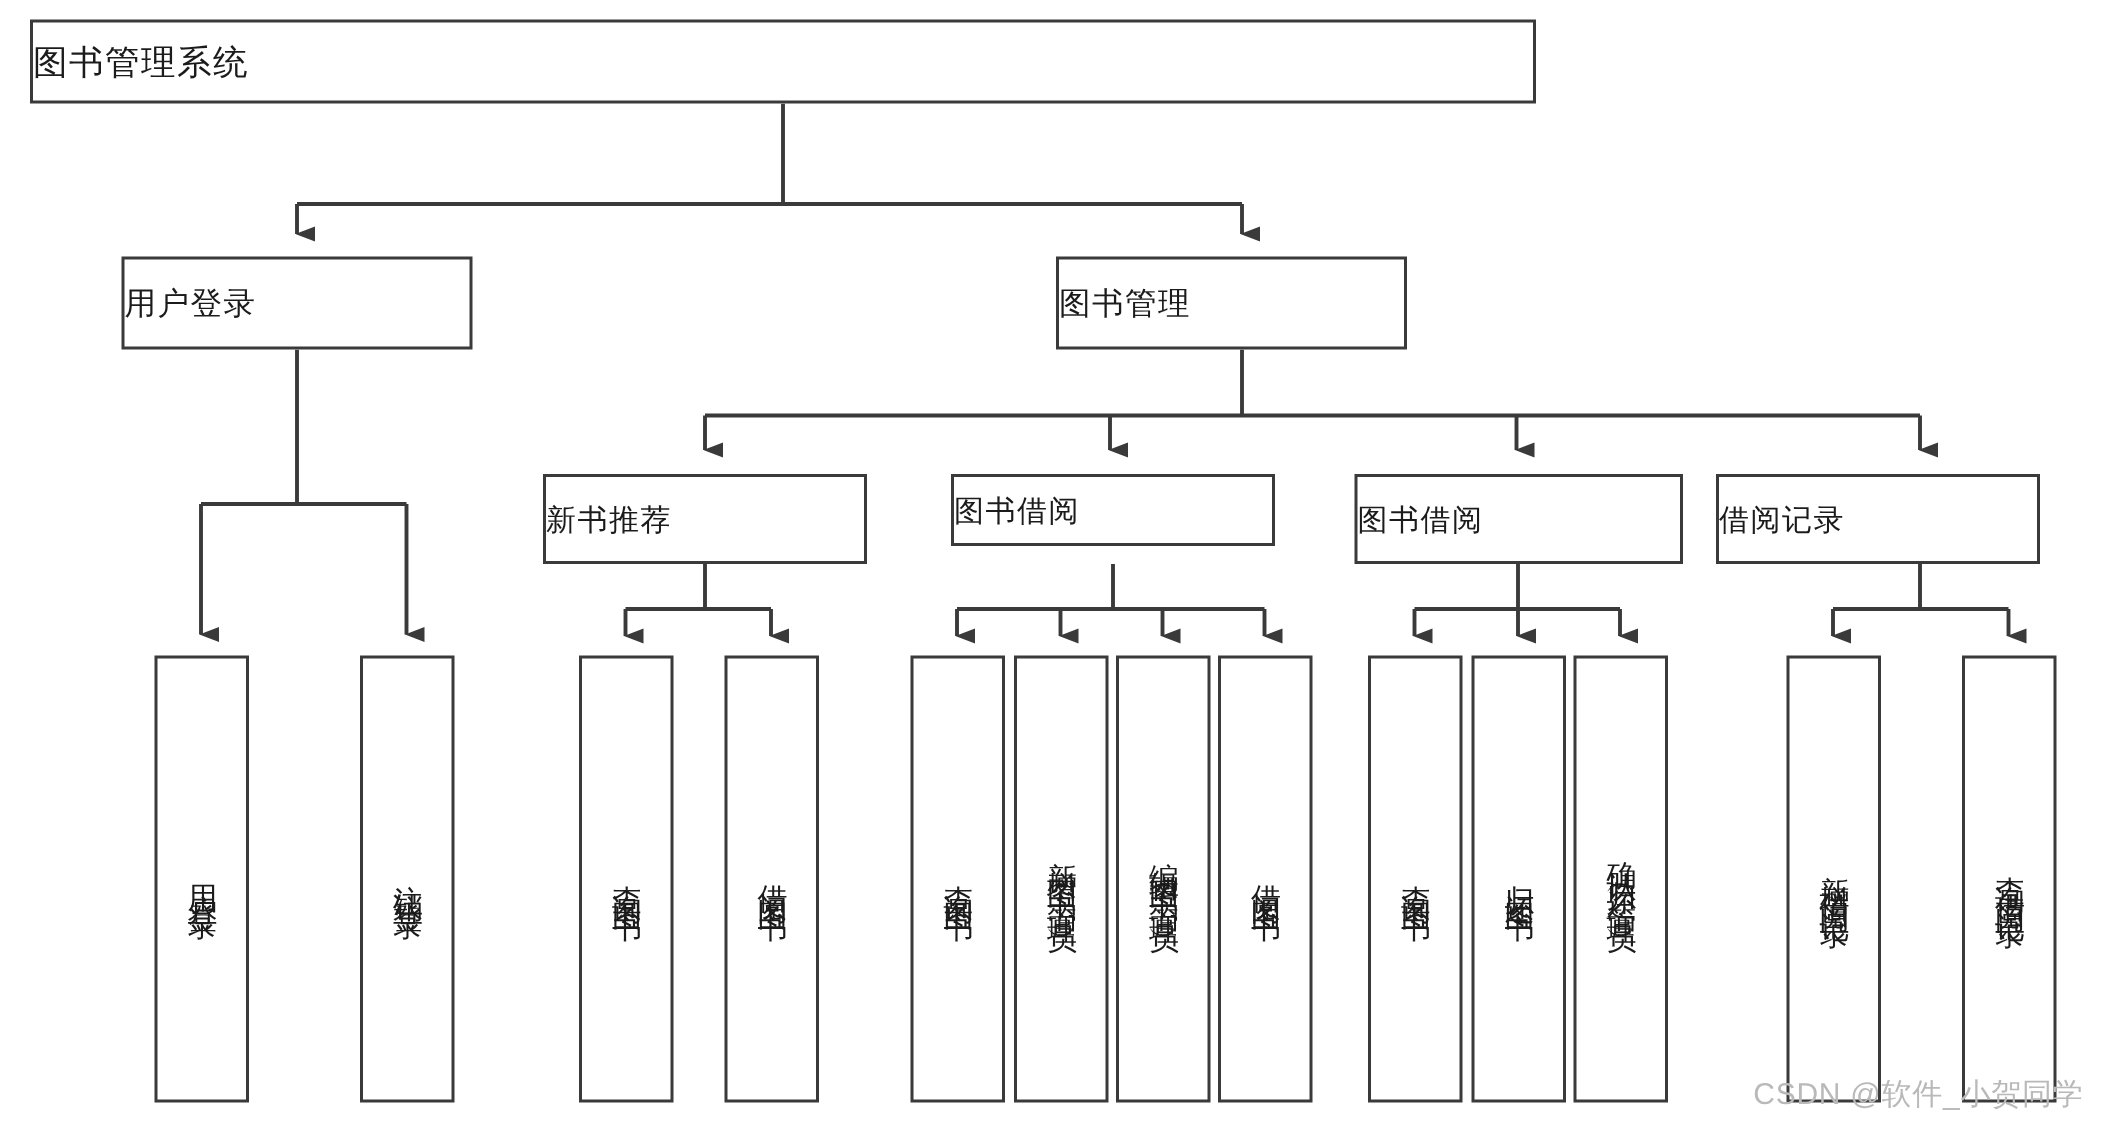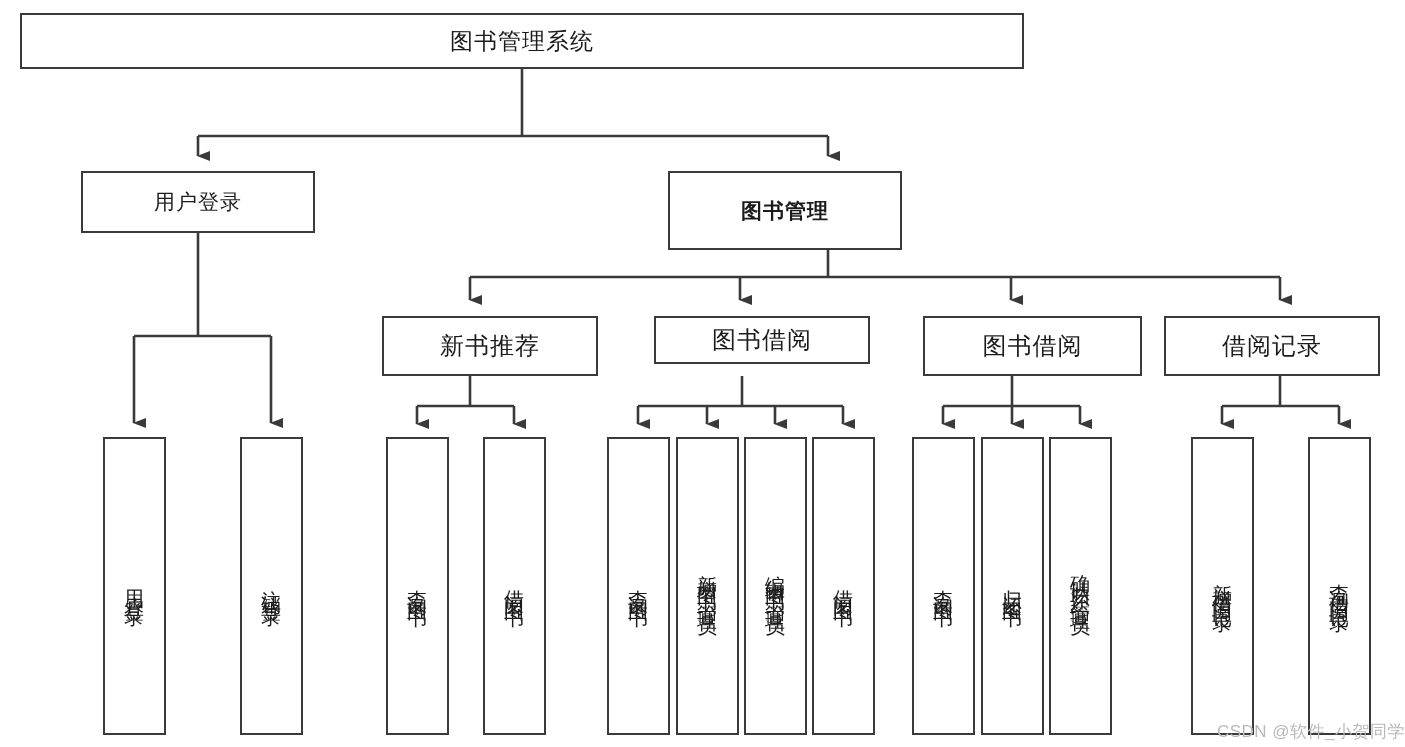--- a/index.html
+++ b/index.html
@@ -23,58 +23,57 @@
     pointer-events:none;
   }
   
   .node{
     position:absolute;
     box-sizing:border-box;
     background:#ffffff;
     border:2px solid #3a3a3a;
     display:flex;
     align-items:center;
-    justify-content:center;
+    justify-content:flex-start;
     color:#1b1b1b;
     z-index:2;
   }
   .node.root{
     font-size:23px;
     letter-spacing:1px;
   }
   .node.lvl2{
     font-size:21px;
     letter-spacing:1px;
   }
   .node.lvl3{
-    font-size:24px;
+    font-size:20px;
     letter-spacing:1px;
-    margin-left:20px;
   }
   
   .node.leaf{
     font-size:20px;
     align-items:center;
     justify-content:center;
     padding:4px 0;
   }
   .vtext{
     writing-mode:vertical-rl;
     text-orientation:upright;
     letter-spacing:6px;
     line-height:1;
     white-space:nowrap;
     display:block;
   }
   
   #watermark{
     position:absolute;
-    right:0;
+    right:16px;
     bottom:4px;
-    font-size:17px;
+    font-size:20px;
     color:#b9b9b9;
     letter-spacing:0.5px;
     z-index:5;
     white-space:nowrap;
     user-select:none;
   }
 </style>
 </head>
 <body>
 
@@ -130,21 +129,21 @@
     </g>
   </svg>
 
   <div class="node root" style="left:20px;top:13px;width:1004px;height:56px;">
     <span>图书管理系统</span>
   </div>
 
   <div class="node lvl2" style="left:81px;top:171px;width:234px;height:62px;">
     <span>用户登录</span>
   </div>
-  <div class="node lvl2" style="left:668px;top:171px;width:234px;height:79px;font-weight:bold;">
+  <div class="node lvl2" style="left:704px;top:171px;width:234px;height:62px;">
     <span>图书管理</span>
   </div>
 
   <div class="node lvl3" style="left:362px;top:316px;width:216px;height:60px;">
     <span>新书推荐</span>
   </div>
   <div class="node lvl3" style="left:634px;top:316px;width:216px;height:48px;">
     <span>图书借阅</span>
   </div>
   <div class="node lvl3" style="left:903px;top:316px;width:219px;height:60px;">

